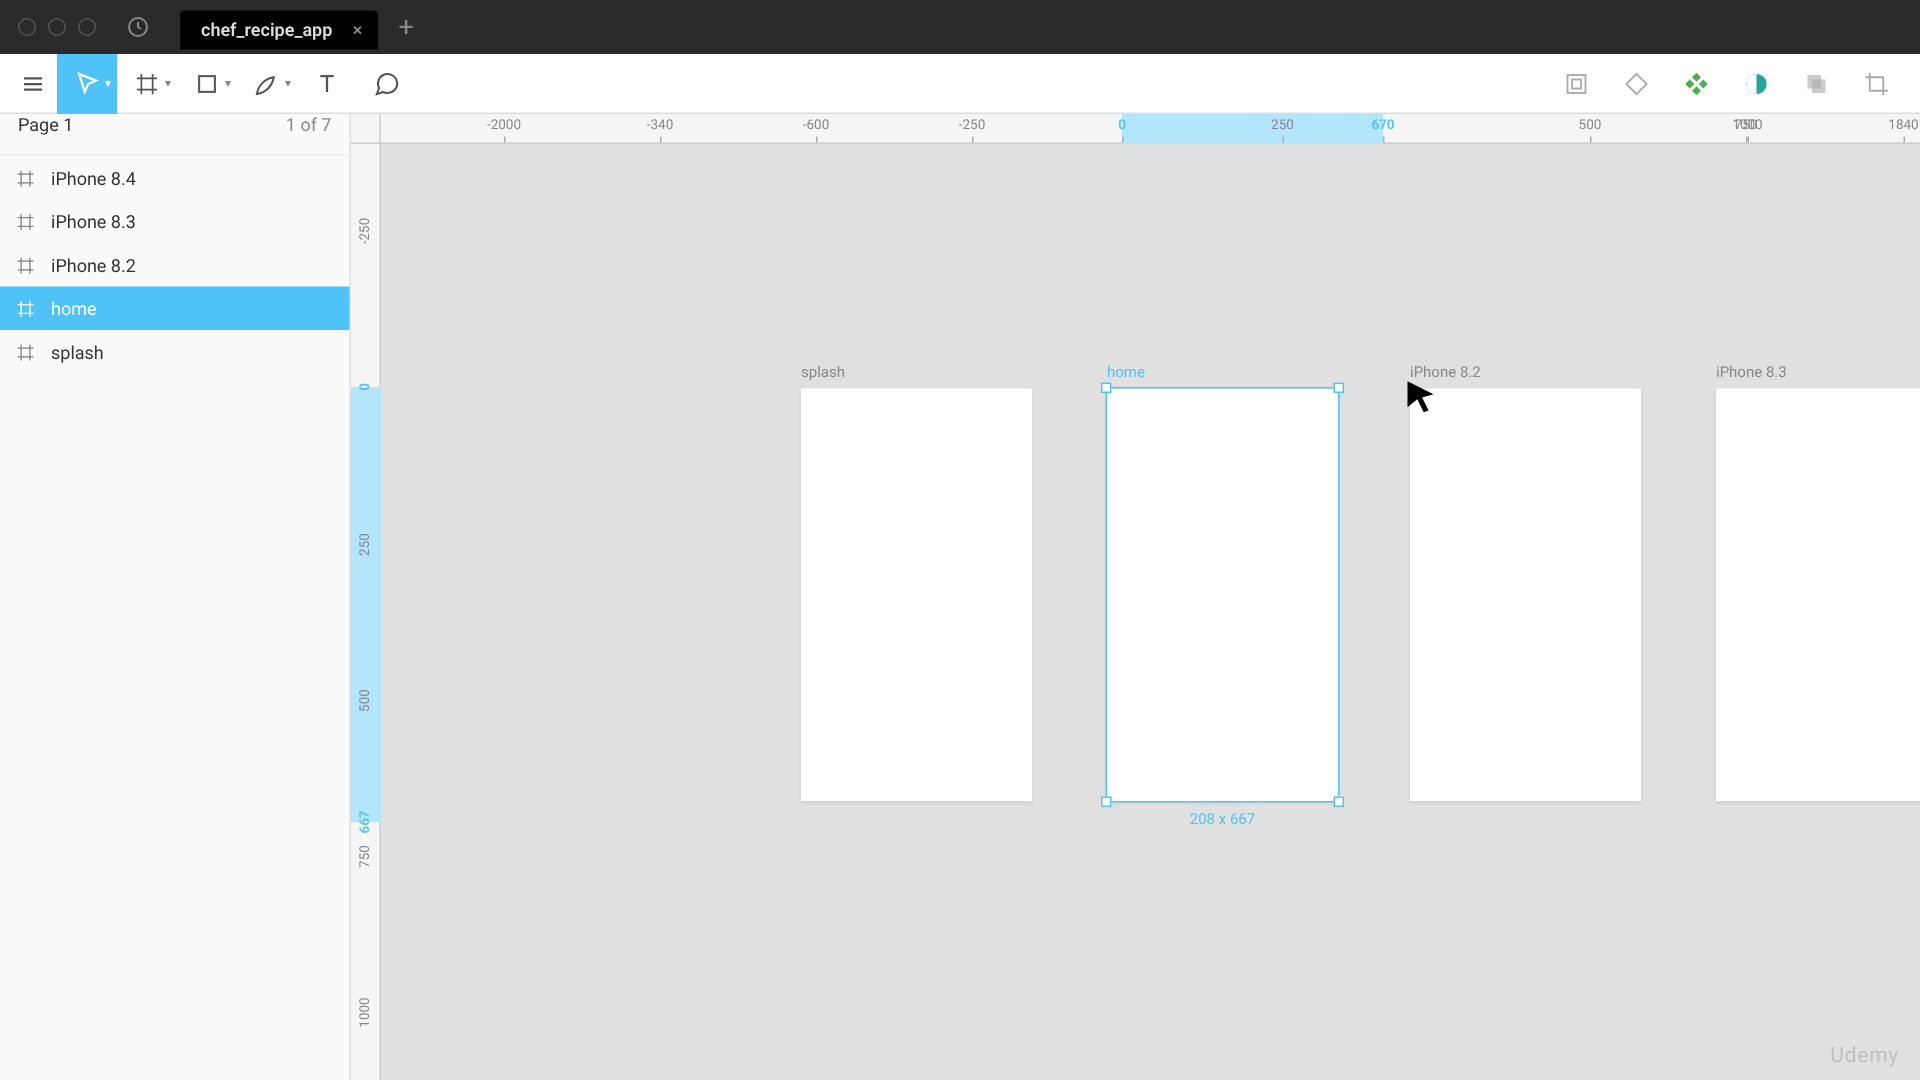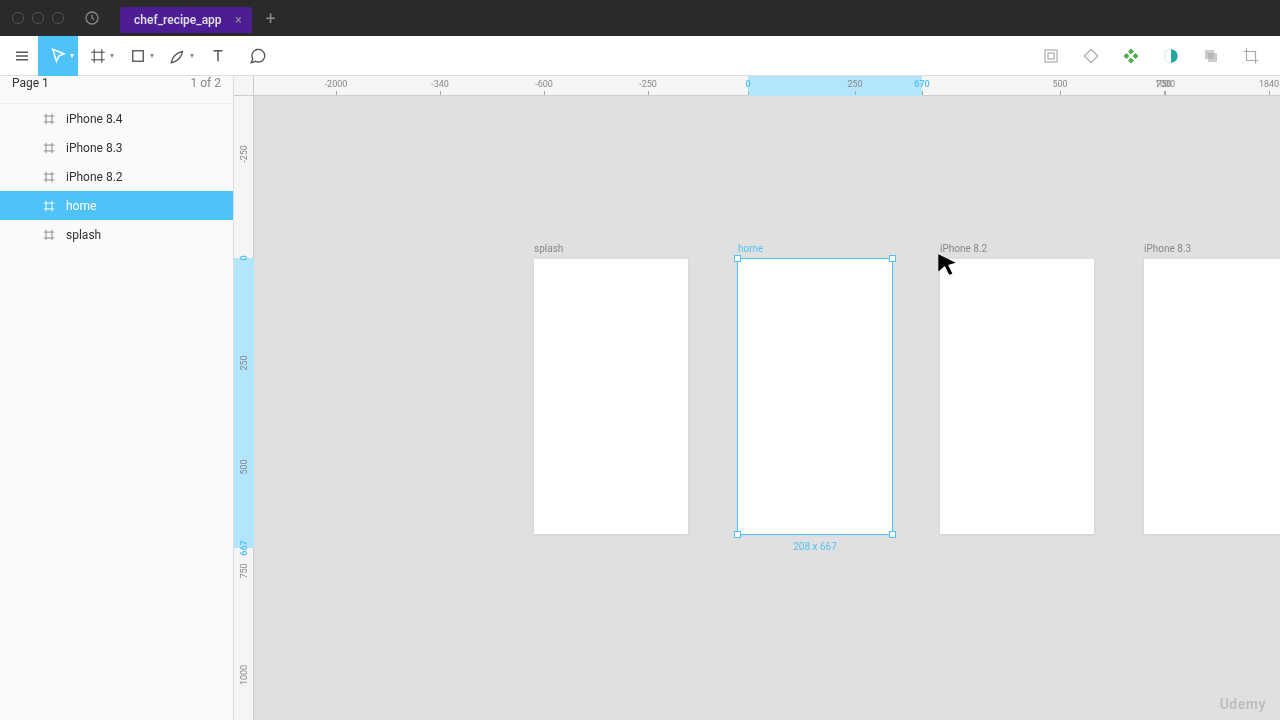--- a/index.html
+++ b/index.html
@@ -2,21 +2,21 @@
 <html><head>
 <meta charset="utf-8">
 <style>
 * { margin: 0; padding: 0; box-sizing: border-box; font-family: -apple-system, BlinkMacSystemFont, "Segoe UI", Roboto, sans-serif; }
 html, body { width: 1280px; height: 720px; overflow: hidden; background: #e0e0e0; }
 
 .titlebar { height: 36px; background: #2a2a2a; display: flex; align-items: center; padding: 0 12px; }
 .traffic-lights { display: flex; gap: 8px; margin-right: 20px; }
 .traffic-light { width: 12px; height: 12px; border-radius: 50%; border: 1px solid #555; }
 .tb-icon { width: 16px; height: 16px; color: #888; margin-right: 20px; display: flex; align-items: center; justify-content: center; }
-.tab { background: #4c1d95; padding: 6px 30px 6px 14px; color: #ddd; font-size: 12px; font-weight: 600; border-radius: 3px 3px 0 0; position: relative; margin-top: 4px; }
+.tab { background: #000000; padding: 6px 30px 6px 14px; color: #ddd; font-size: 12px; font-weight: 600; border-radius: 3px 3px 0 0; position: relative; margin-top: 4px; }
 .tab-close { position: absolute; right: 10px; top: 50%; transform: translateY(-50%); color: #888; font-size: 12px; }
 .tab-add { color: #888; font-size: 18px; margin-left: 14px; }
 
 .toolbar { height: 40px; background: #fff; border-bottom: 1px solid #ddd; display: flex; align-items: center; padding: 0 6px; }
 .toolbar-left { display: flex; align-items: center; gap: 0; }
 .toolbar-right { margin-left: auto; display: flex; align-items: center; gap: 22px; padding-right: 14px; }
 .tool-btn { width: 40px; height: 40px; display: flex; align-items: center; justify-content: center; color: #555; position: relative; }
 .tool-btn.active { background: #4fc3f7; color: #fff; }
 .tool-btn.menu-only { width: 32px; }
 .tool-btn .chev { font-size: 8px; margin-left: 2px; position: absolute; right: 4px; color: #888; }
@@ -25,21 +25,21 @@
 .tb-right-ico { width: 18px; height: 18px; color: #aaa; }
 .tb-right-ico.purple { color: #4caf50; }
 .tb-right-ico.teal { color: #26a69a; }
 
 .body-row { display: flex; height: calc(720px - 76px); }
 
 .sidebar { width: 234px; background: #fafafa; border-right: 1px solid #ddd; display: flex; flex-direction: column; }
 .page-header { height: 28px; display: flex; align-items: flex-start; padding: 0 12px; font-size: 12px; color: #333; border-bottom: 1px solid #eee; }
 .page-header .count { margin-left: auto; color: #888; }
 .layer-list { flex: 1; }
-.layer-item { height: 29px; display: flex; align-items: center; padding: 0 12px 0 42px; font-size: 12px; color: #333; gap: 10px; }
+.layer-item { height: 29px; display: flex; align-items: center; padding: 0 12px 0 10px; font-size: 12px; color: #333; gap: 10px; }
 .layer-item.selected { background: #4fc3f7; color: #fff; }
 .layer-ico { width: 14px; height: 14px; color: #888; flex-shrink: 0; }
 .layer-item.selected .layer-ico { color: #fff; }
 
 .canvas-wrap { flex: 1; position: relative; background: #e0e0e0; }
 .ruler-h { position: absolute; top: 0; left: 20px; right: 0; height: 20px; background: #f5f5f5; border-bottom: 1px solid #ccc; font-size: 9px; color: #888; }
 .ruler-h .tick { position: absolute; top: 3px; transform: translateX(-50%); }
 .ruler-h .tick.active { color: #4fc3f7; font-weight: 600; }
 .ruler-h .tick-line { position: absolute; bottom: 0; width: 1px; height: 4px; background: #aaa; }
 .ruler-v { position: absolute; top: 20px; left: 0; bottom: 0; width: 20px; background: #f5f5f5; border-right: 1px solid #ccc; font-size: 9px; color: #888; }
@@ -52,21 +52,21 @@
 .canvas { position: absolute; top: 20px; left: 20px; right: 0; bottom: 0; }
 .artboard { position: absolute; background: #fff; box-shadow: 0 1px 3px rgba(0,0,0,0.08); }
 .artboard-label { position: absolute; top: -16px; left: 0; font-size: 10px; color: #888; }
 .artboard.selected { outline: 1px solid #4fc3f7; }
 .artboard.selected .artboard-label { color: #4fc3f7; }
 .sel-handle { position: absolute; width: 7px; height: 7px; background: #fff; border: 1px solid #4fc3f7; }
 .sel-dims { position: absolute; bottom: -18px; left: 50%; transform: translateX(-50%); font-size: 10px; color: #4fc3f7; white-space: nowrap; }
 
 .cursor-overlay { position: absolute; width: 26px; height: 26px; pointer-events: none; }
 
-.watermark { position: absolute; right: 14px; bottom: 8px; color: #aaa; font-size: 14px; font-weight: 700; letter-spacing: 0.5px; opacity: 0.6; }
+.watermark { position: absolute; right: 14px; bottom: 8px; color: #aaa; font-size: 14px; font-weight: 400; letter-spacing: 0.5px; opacity: 0.6; }
 </style>
 </head>
 <body>
 
 <div class="titlebar">
   <div class="traffic-lights">
     <div class="traffic-light"></div>
     <div class="traffic-light"></div>
     <div class="traffic-light"></div>
   </div>
@@ -154,21 +154,21 @@
         <path d="M6 2v16h16M2 6h16v16"></path>
       </svg>
   </div>
 </div>
 
 <div class="body-row">
 
   <div class="sidebar">
     <div class="page-header">
       <span>Page 1</span>
-      <span class="count">1 of 2</span>
+      <span class="count">1 of 7</span>
     </div>
     <div class="layer-list" id="layer-list">
         <div class="layer-item">
           <svg class="layer-ico" viewBox="0 0 24 24" fill="none" stroke="currentColor" stroke-width="1.6">
             <line x1="7" y1="3" x2="7" y2="21"></line>
             <line x1="17" y1="3" x2="17" y2="21"></line>
             <line x1="3" y1="7" x2="21" y2="7"></line>
             <line x1="3" y1="17" x2="21" y2="17"></line>
           </svg>
           <span>iPhone 8.4</span>

